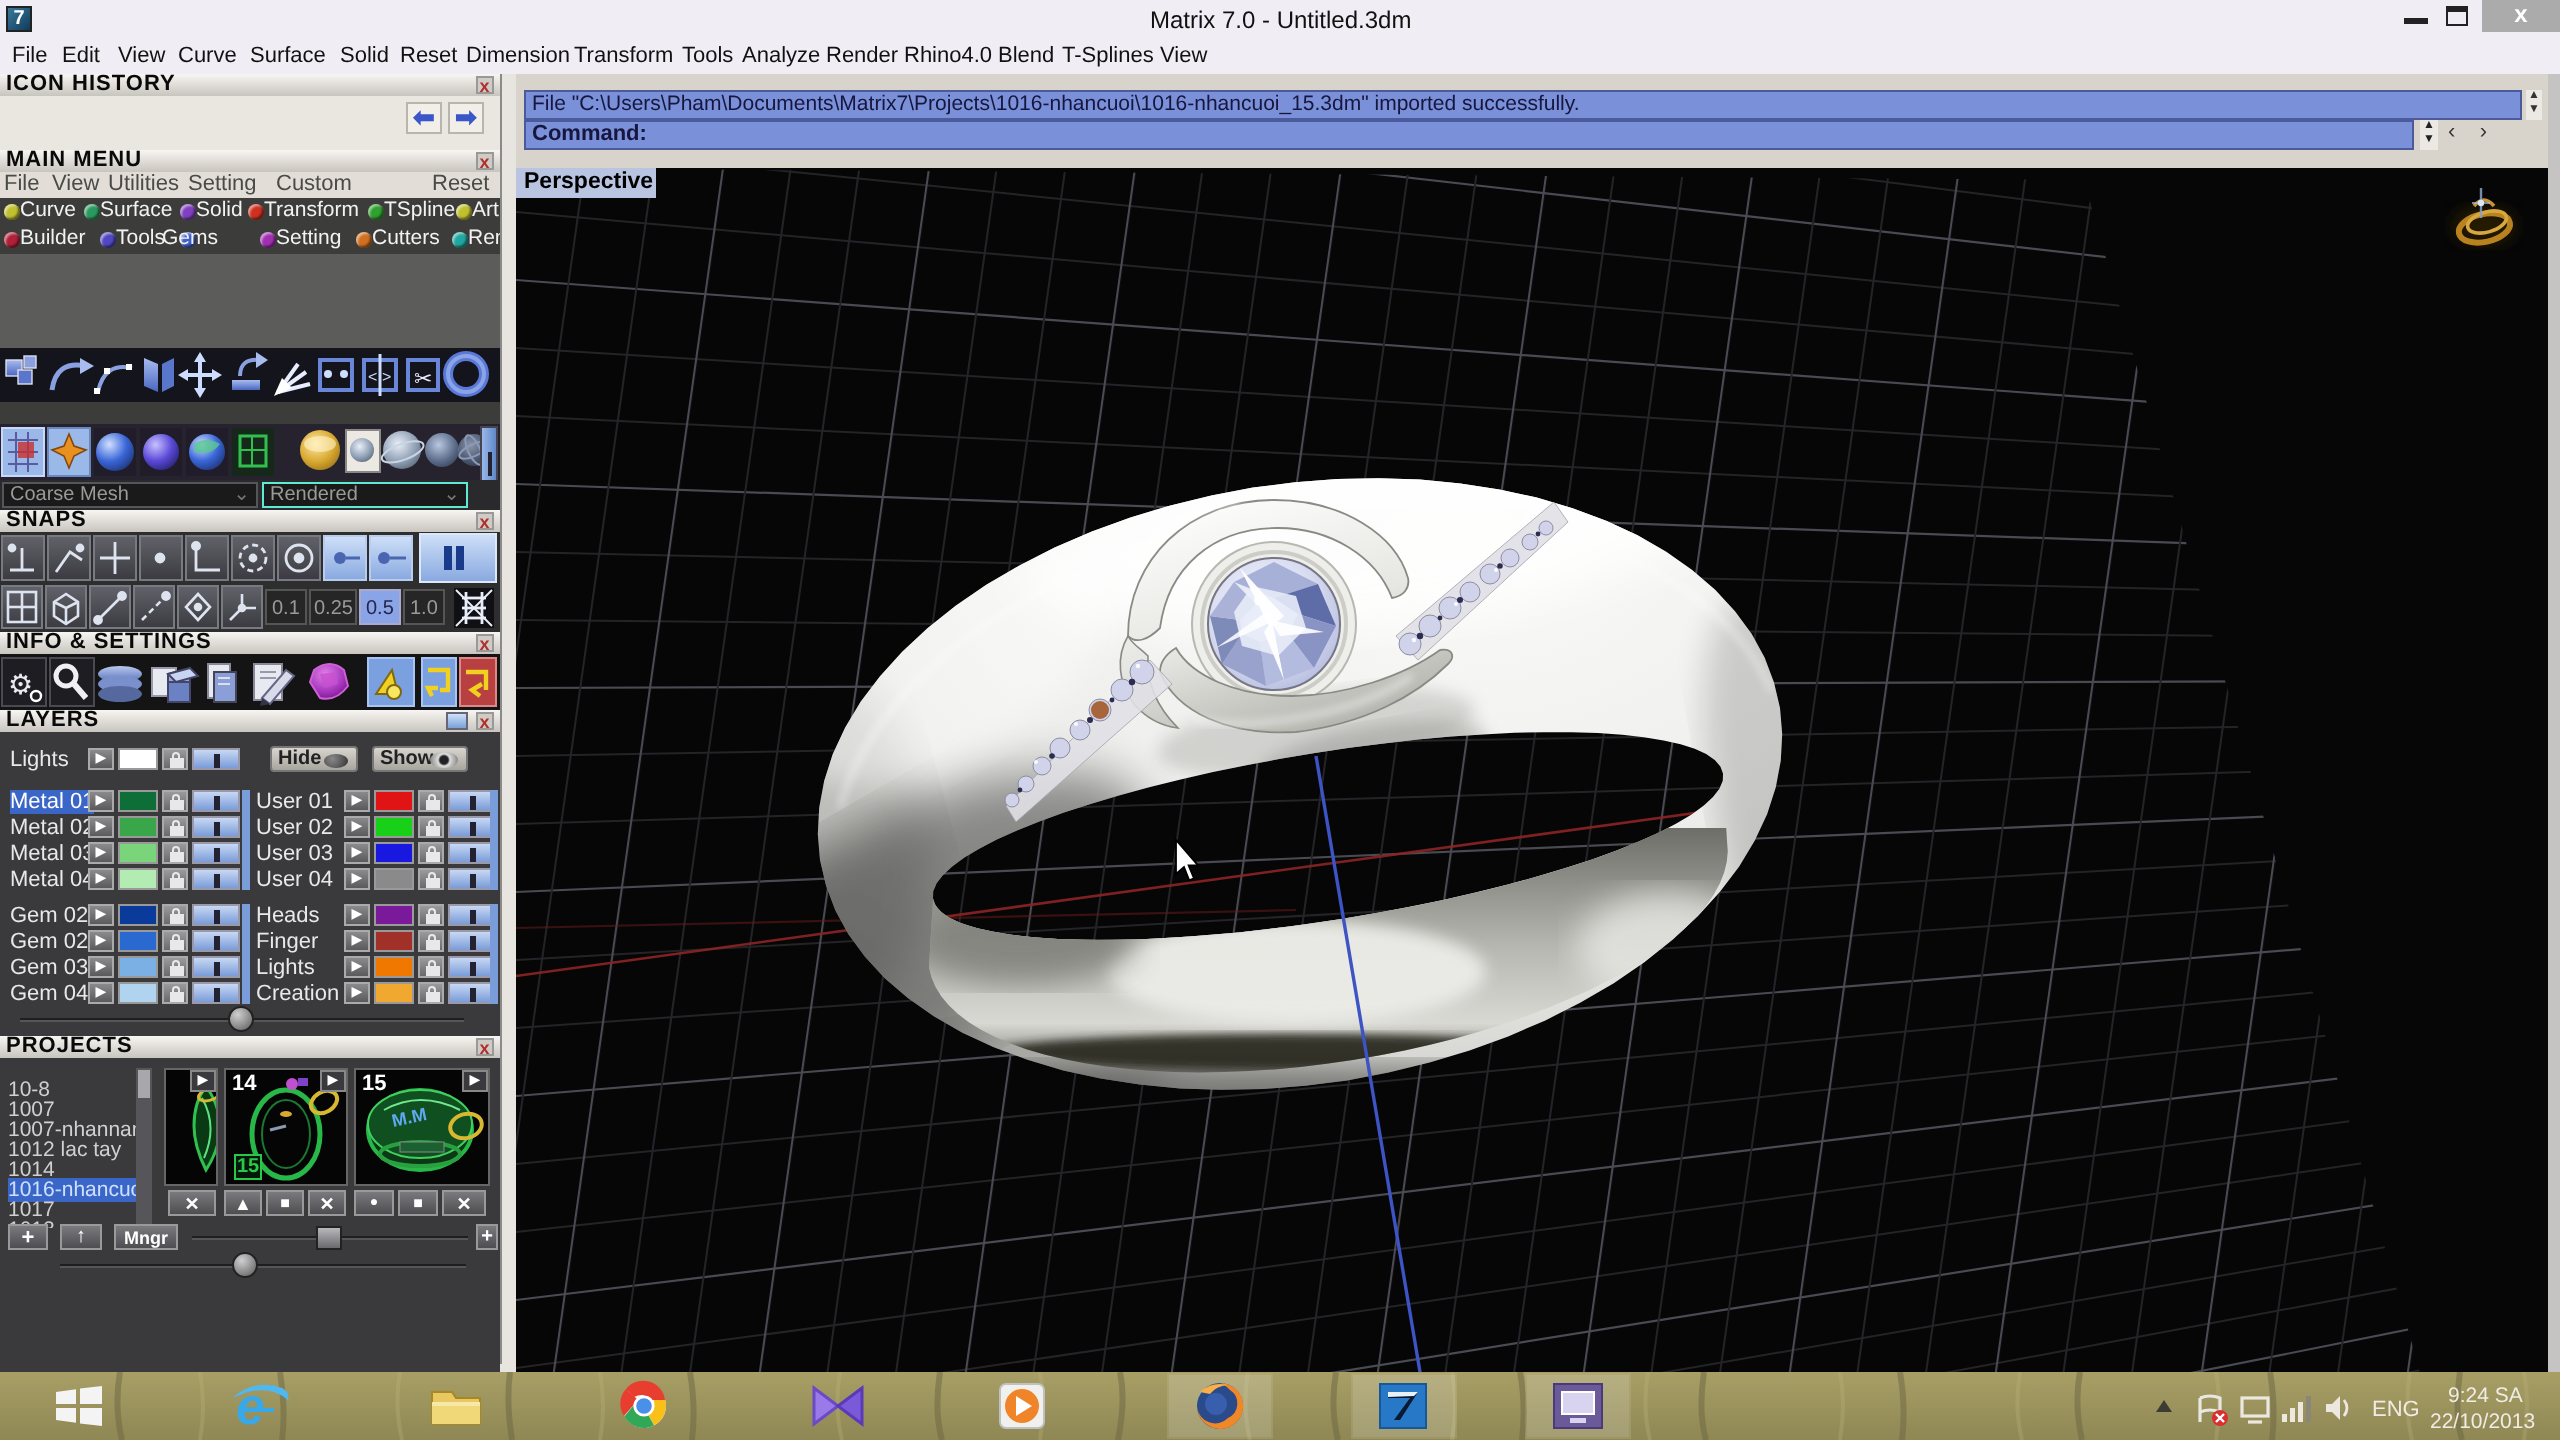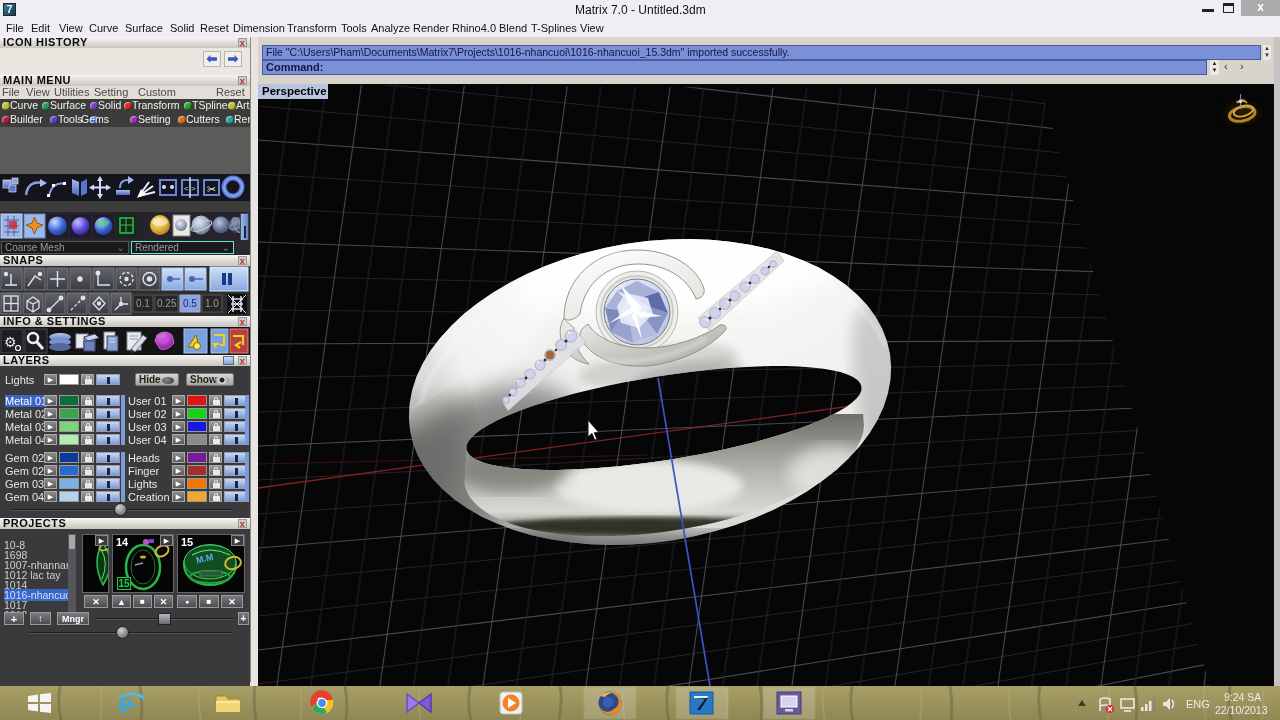--- a/index.html
+++ b/index.html
@@ -554,21 +554,21 @@
       <div class="abs" style="left:245px;top:29px;width:4px;height:50px;background:#7a9cd8"></div>
       <div class="abs" style="left:245px;top:86px;width:4px;height:50px;background:#7a9cd8"></div>
       <div class="abs" style="left:10px;top:143px;width:222px;height:2px;background:#1e1e1e;border-bottom:1px solid #555"></div>
       <div class="abs" style="left:114px;top:137px;width:13px;height:13px;background:radial-gradient(circle at 35% 30%,#cfcfcf,#5a5a5a);border-radius:50%;border:1px solid #222"></div>
     </div>
 
   <div class="abs hdr" style="top:481px">PROJECTS<span class="x">x</span></div>
   <div class="abs" style="left:0;top:492px;width:250px;height:157px;background:#3a3a3c">
       <div class="abs" style="left:0;top:5px;width:68px;height:80px;overflow:hidden">
         <span class="abs" style="left:4px;top:5px;color:#d0d0d0;font-size:10.5px;white-space:nowrap">10-8</span>
-        <span class="abs" style="left:4px;top:15px;color:#d0d0d0;font-size:10.5px;white-space:nowrap">1698</span>
+        <span class="abs" style="left:4px;top:15px;color:#d0d0d0;font-size:10.5px;white-space:nowrap">1007</span>
         <span class="abs" style="left:4px;top:25px;color:#d0d0d0;font-size:10.5px;white-space:nowrap">1007-nhannam</span>
         <span class="abs" style="left:4px;top:35px;color:#d0d0d0;font-size:10.5px;white-space:nowrap">1012 lac tay</span>
         <span class="abs" style="left:4px;top:45px;color:#d0d0d0;font-size:10.5px;white-space:nowrap">1014</span>
         <span class="abs" style="left:4px;top:55px;background:#3a66c8;color:#cfe0ff;font-size:10.5px;white-space:nowrap">1016-nhancuo</span>
         <span class="abs" style="left:4px;top:65px;color:#d0d0d0;font-size:10.5px;white-space:nowrap">1017</span>
         <span class="abs" style="left:4px;top:75px;color:#d0d0d0;font-size:10.5px;white-space:nowrap">1018</span>
       </div>
       <div class="abs" style="left:68px;top:5px;width:8px;height:80px;background:#55555a">
         <i class="abs" style="left:1px;top:1px;width:6px;height:14px;background:#a8a8ac"></i>
       </div>

